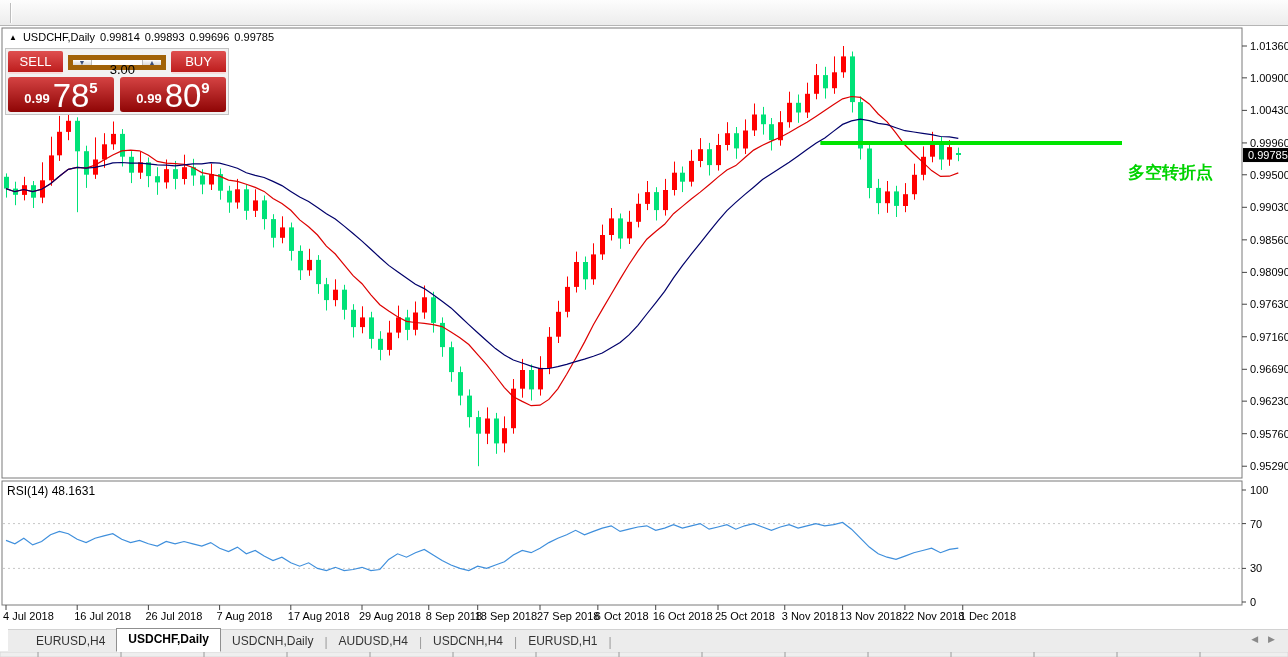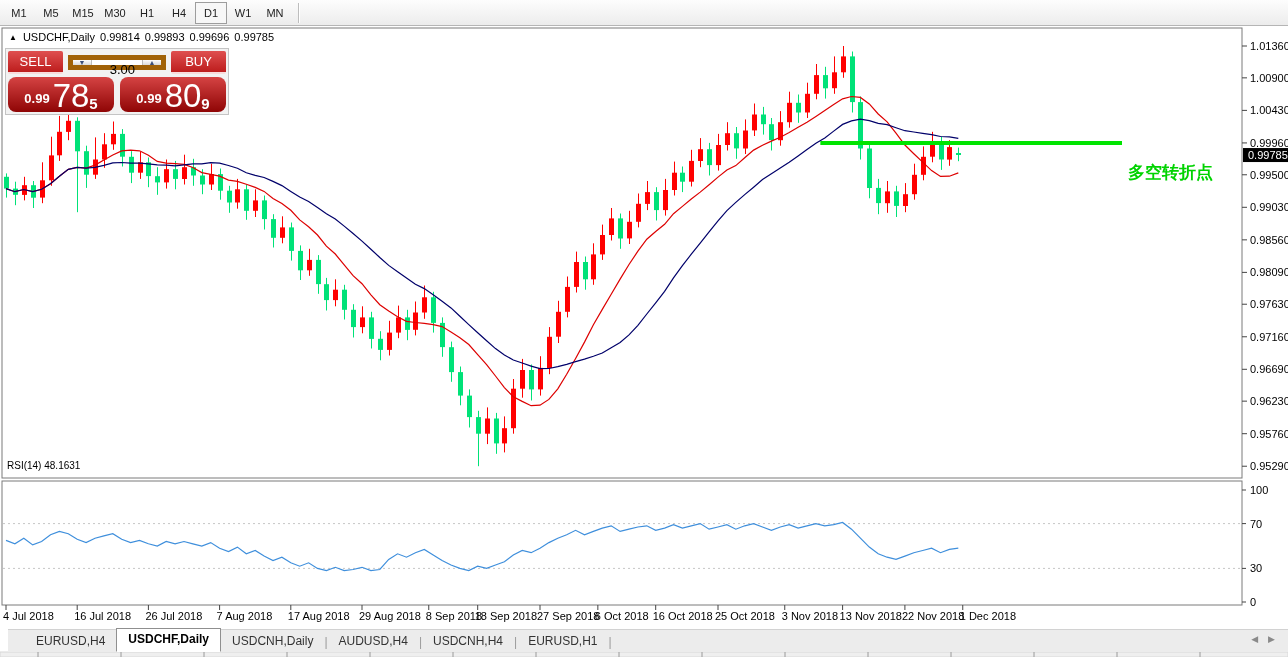--- a/index.html
+++ b/index.html
@@ -24,28 +24,28 @@
   .qrow.first{height:23px;margin-bottom:3px}
   .sellbtn,.buybtn{width:55px;background:linear-gradient(#df5050,#bd1d1d);color:#fff;font-size:13px;
           text-align:center;line-height:21px;border-bottom:2px solid rgba(255,255,255,.8);
           box-sizing:border-box;border-radius:2px;cursor:pointer}
   .spin{flex:1;display:flex;margin:4px 5px;border:5px solid #a16207;background:#fff;box-sizing:border-box}
   .spinbtn{width:19px;background:linear-gradient(#fefefe,#dadada);border:0;font-size:7px;color:#3c4f79;
            display:flex;align-items:center;justify-content:center;cursor:pointer}
   .spinbtn.dn{border-right:1px solid #bbb}
   .spinbtn.up{border-left:1px solid #bbb}
   .spinval{flex:1;font-size:13px;text-align:right;padding:0 7px;line-height:20px;color:#000}
-  .tile{width:107px;height:35px;background:linear-gradient(#d54343,#8f0505);border-radius:8px;color:#fff;
-        display:flex;align-items:flex-end;justify-content:center;padding:18px 0 2px 0;box-sizing:border-box;cursor:pointer}
+  .tile{width:107px;height:35px;background:linear-gradient(#d54343,#8f0505);border-radius:3px;color:#fff;
+        display:flex;align-items:flex-end;justify-content:center;padding:2px 0 2px 0;box-sizing:border-box;cursor:pointer}
   .tile.bid{margin-right:6px}
   .tile .frac{font-size:13px;font-weight:bold;margin:0 3px 4px 0}
   .tile .big{font-size:33px;font-weight:normal;line-height:29px}
   .tile .sup{font-size:15px;font-weight:bold;align-self:flex-start;margin-top:0}
   
-  .rsi-label{position:absolute;left:7px;top:460px;font-size:10px;color:#000;z-index:4}
+  .rsi-label{position:absolute;left:7px;top:484px;font-size:12px;color:#000;z-index:4}
   
   .tabbar{position:absolute;left:8px;top:629px;width:1288px;height:23px;box-sizing:border-box;
           background:#ececec;border-top:1px solid #d2d2d2;display:flex;align-items:flex-end;
           padding-left:17px;z-index:5}
   .tab{height:20px;line-height:19px;font-size:12px;color:#333;padding:0 11px;cursor:pointer;white-space:nowrap}
   .tab.active{background:#fff;border:1px solid #8f8f8f;border-bottom:1px solid #fff;font-weight:bold;
               color:#000;height:22px;line-height:21px}
   .tabdiv{color:#9a9a9a;font-size:12px;line-height:19px;cursor:default}
   .tabarrows{position:absolute;right:13px;top:634px;display:flex;gap:10px;color:#8a8a8a;font-size:9px;z-index:6}
   .tabarrows span{cursor:pointer}
@@ -367,31 +367,20 @@
       <line x1="868" y1="652" x2="868" y2="657" stroke="#9a9a9a"></line>
       <line x1="951" y1="652" x2="951" y2="657" stroke="#9a9a9a"></line>
       <line x1="1034" y1="652" x2="1034" y2="657" stroke="#9a9a9a"></line>
       <line x1="1117" y1="652" x2="1117" y2="657" stroke="#9a9a9a"></line>
       <line x1="1200" y1="652" x2="1200" y2="657" stroke="#9a9a9a"></line>
     </g>
   <text id="hline-note" x="1128" y="178" font-size="17" font-weight="bold" fill="#00d300">多空转折点</text>
 </svg>
 
 <div class="toolbar">
-  <div id="tfbtns" style="display:flex">
-      <div class="tfbtn">M1</div>
-      <div class="tfbtn">M5</div>
-      <div class="tfbtn">M15</div>
-      <div class="tfbtn">M30</div>
-      <div class="tfbtn">H1</div>
-      <div class="tfbtn">H4</div>
-      <div class="tfbtn active">D1</div>
-      <div class="tfbtn">W1</div>
-      <div class="tfbtn">MN</div>
-    </div>
   <div class="tbsep"></div>
 </div>
 
 <div class="chart-title">
   <span class="tri">▲</span>
   <span>USDCHF,Daily</span>
   <span>0.99814</span>
   <span>0.99893</span>
   <span>0.99696</span>
   <span>0.99785</span>

